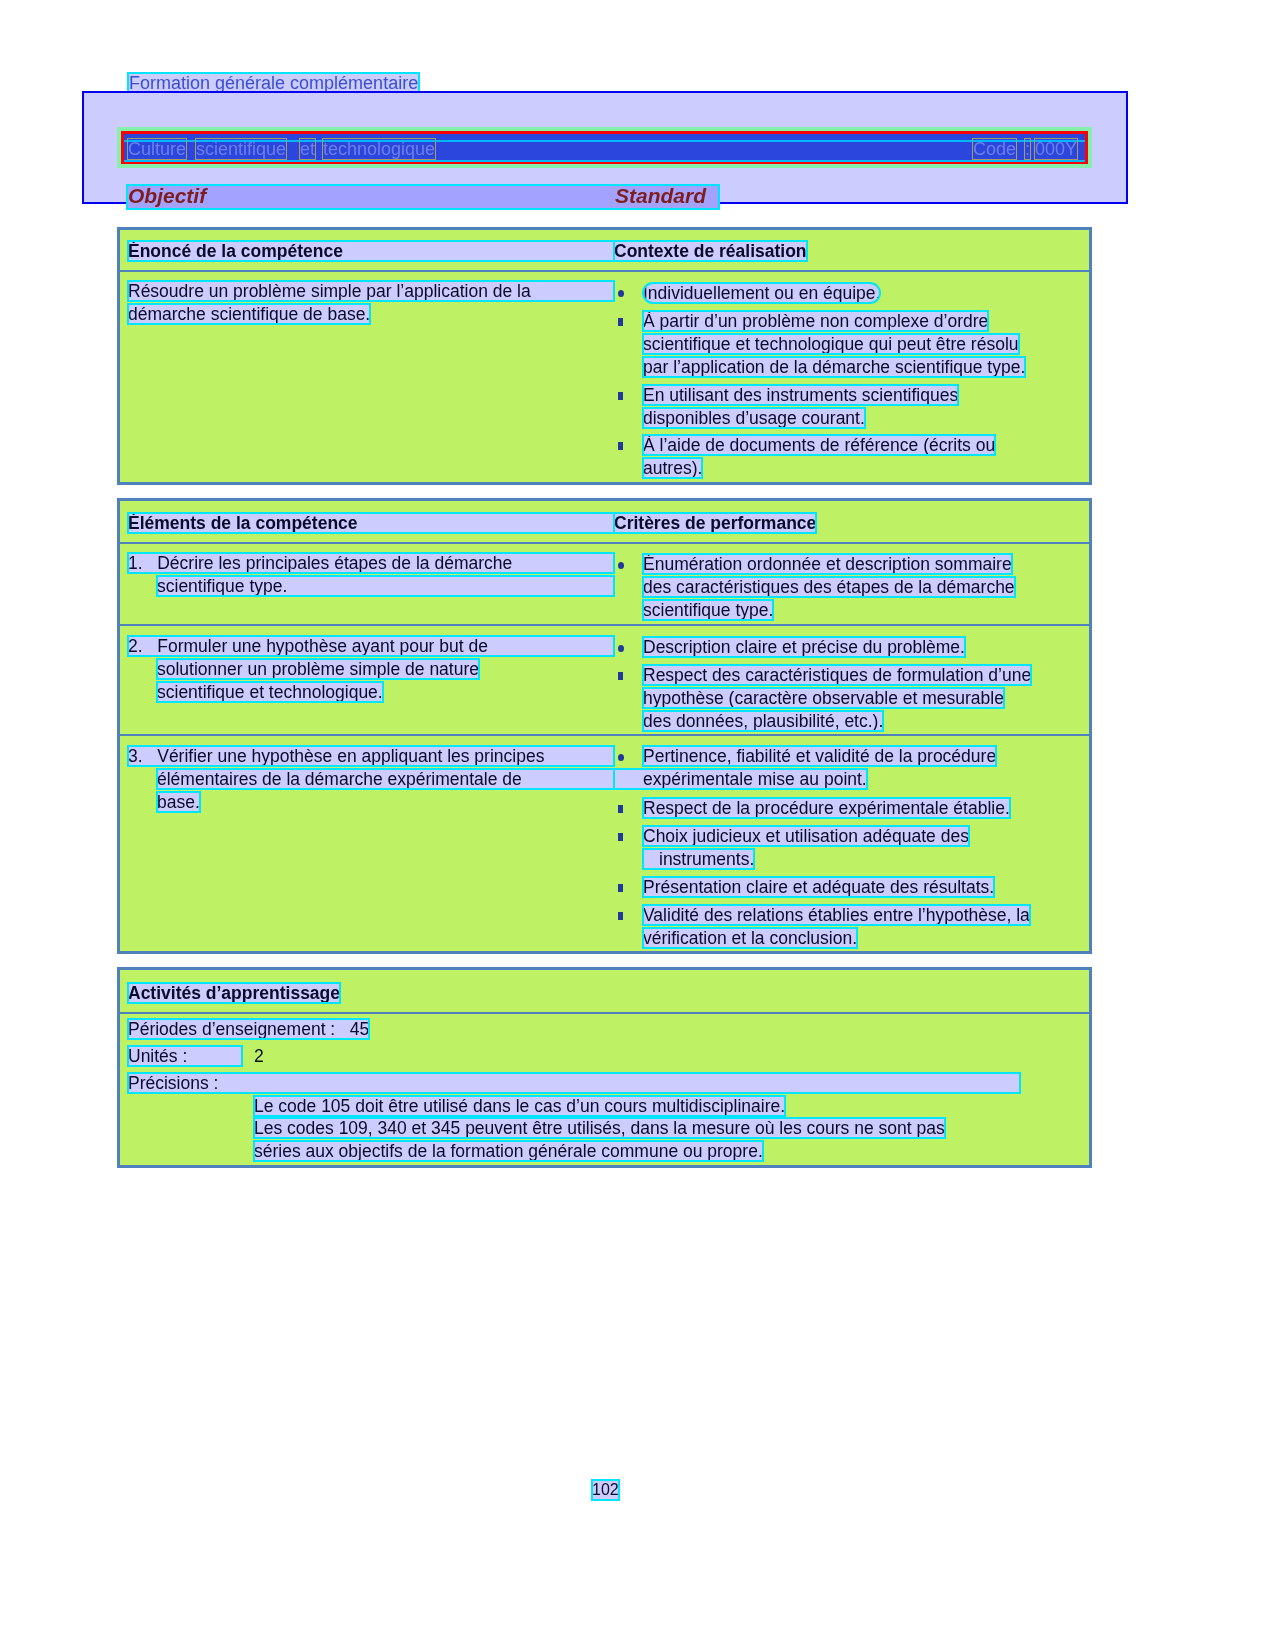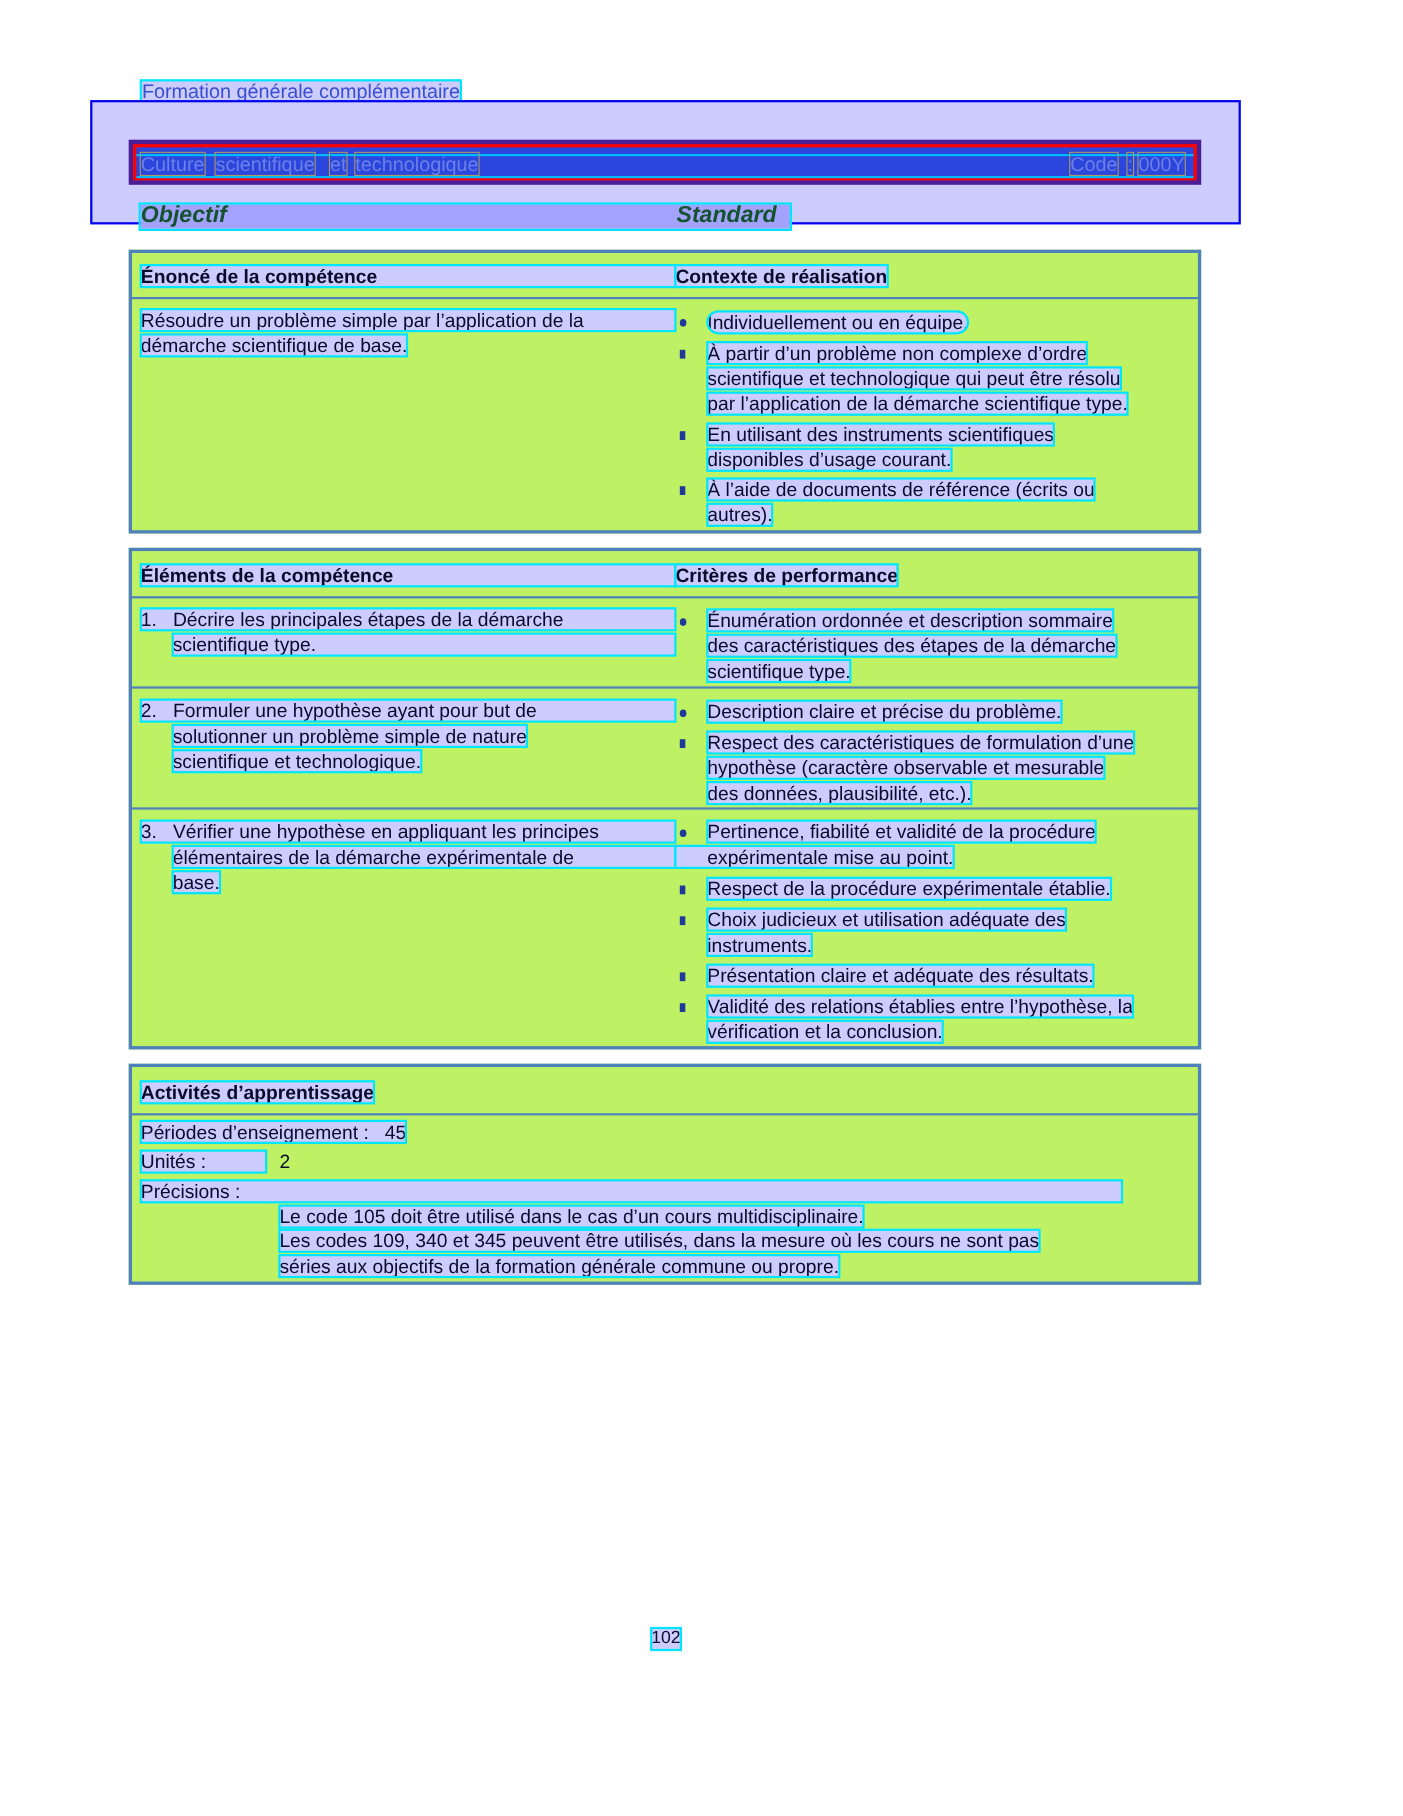--- a/index.html
+++ b/index.html
@@ -1,26 +1,26 @@
 <!DOCTYPE html>
 <html><head>
 <meta charset="utf-8">
 <style>
   html,body{margin:0;padding:0;background:#ffffff;}
   body{width:1275px;height:1651px;position:relative;overflow:hidden;font-family:"Liberation Sans",sans-serif;color:#0a0a2a;}
   .hl{background:#ccccff;outline:2px solid #00e5ff;outline-offset:-1px;}
   .abs{position:absolute;}
   .top-label{left:128px;top:73px;font-size:18px;color:#3a4fd0;line-height:20px;padding:0 1px;}
   .banner-outer{left:82px;top:91px;width:1046px;height:113px;background:#ccccff;border:2px solid #0000ee;box-sizing:border-box;}
-  .title-bar{left:117px;top:127px;width:975px;height:41px;background:#4c1d95;box-sizing:border-box;}
+  .title-bar{left:117px;top:127px;width:975px;height:41px;background:#86efac;box-sizing:border-box;}
   .title-inner{position:absolute;left:4px;top:4px;right:4px;bottom:4px;background:#2a46dd;border:3px solid #ff0000;box-sizing:border-box;}
   .title-stripe{position:absolute;left:0;right:0;top:6px;height:18px;border-top:2px solid #00b8ff;border-bottom:2px solid #00b8ff;}
   .tword{position:absolute;top:5px;font-size:18px;line-height:20px;color:#6f7fe8;outline:1px solid #a89a60;}
   .objrow{left:128px;top:186px;width:590px;height:22px;background:#a3a3ff;outline:2px solid #00e5ff;}
-  .objrow span{position:absolute;top:-2px;font-size:21px;font-weight:bold;font-style:italic;color:#14532d;}
+  .objrow span{position:absolute;top:-2px;font-size:21px;font-weight:bold;font-style:italic;color:#7f1d1d;}
   .box{position:absolute;left:117px;width:975px;border:3px solid #4f81bd;box-sizing:border-box;background:#bef264;}
   .hdr{position:absolute;left:0;right:0;border-bottom:2px solid #4f81bd;}
   .rowsep{position:absolute;left:0;right:0;border-top:2px solid #4f81bd;}
   .t{position:absolute;font-size:17.5px;line-height:20px;white-space:nowrap;}
   .th{font-weight:bold;font-size:17.5px;}
   .bullet{position:absolute;width:6px;height:7px;background:#1f3a9a;border-radius:50%;}
   .bsq{position:absolute;width:5px;height:8px;background:#1f3a9a;}
   .pagenum{left:592px;top:1480px;font-size:16px;}
 </style>
 </head>
@@ -98,21 +98,21 @@
   <span class="t hl" style="left:8px;top:245px;width:486px;"><span>3.</span>&nbsp;&nbsp;&nbsp;<span>Vérifier une hypothèse en appliquant les principes</span></span>
   <span class="t hl" style="left:37px;top:268px;width:457px;">élémentaires de la démarche expérimentale de</span>
   <span class="t hl" style="left:37px;top:291px;">base.</span>
   <span class="bullet" style="left:498px;top:253px;"></span>
   <span class="t hl" style="left:523px;top:245px;">Pertinence, fiabilité et validité de la procédure</span>
   <span class="t hl" style="left:494px;top:268px;padding-left:29px;">expérimentale mise au point.</span>
   <span class="bsq" style="left:498px;top:304px;"></span>
   <span class="t hl" style="left:523px;top:297px;">Respect de la procédure expérimentale établie.</span>
   <span class="bsq" style="left:498px;top:332px;"></span>
   <span class="t hl" style="left:523px;top:325px;">Choix judicieux et utilisation adéquate des</span>
-  <span class="t hl" style="left:523px;top:348px;">instruments.</span>
+  <span class="t hl" style="left:523px;top:348px;padding-left:16px;">instruments.</span>
   <span class="bsq" style="left:498px;top:383px;"></span>
   <span class="t hl" style="left:523px;top:376px;">Présentation claire et adéquate des résultats.</span>
   <span class="bsq" style="left:498px;top:411px;"></span>
   <span class="t hl" style="left:523px;top:404px;">Validité des relations établies entre l’hypothèse, la</span>
   <span class="t hl" style="left:523px;top:427px;">vérification et la conclusion.</span>
 </div>
 
 <div class="box" style="top:967px;height:201px;">
   <div class="hdr" style="top:0;height:42px;"></div>
   <span class="t th hl" style="left:8px;top:13px;">Activités d’apprentissage</span>

